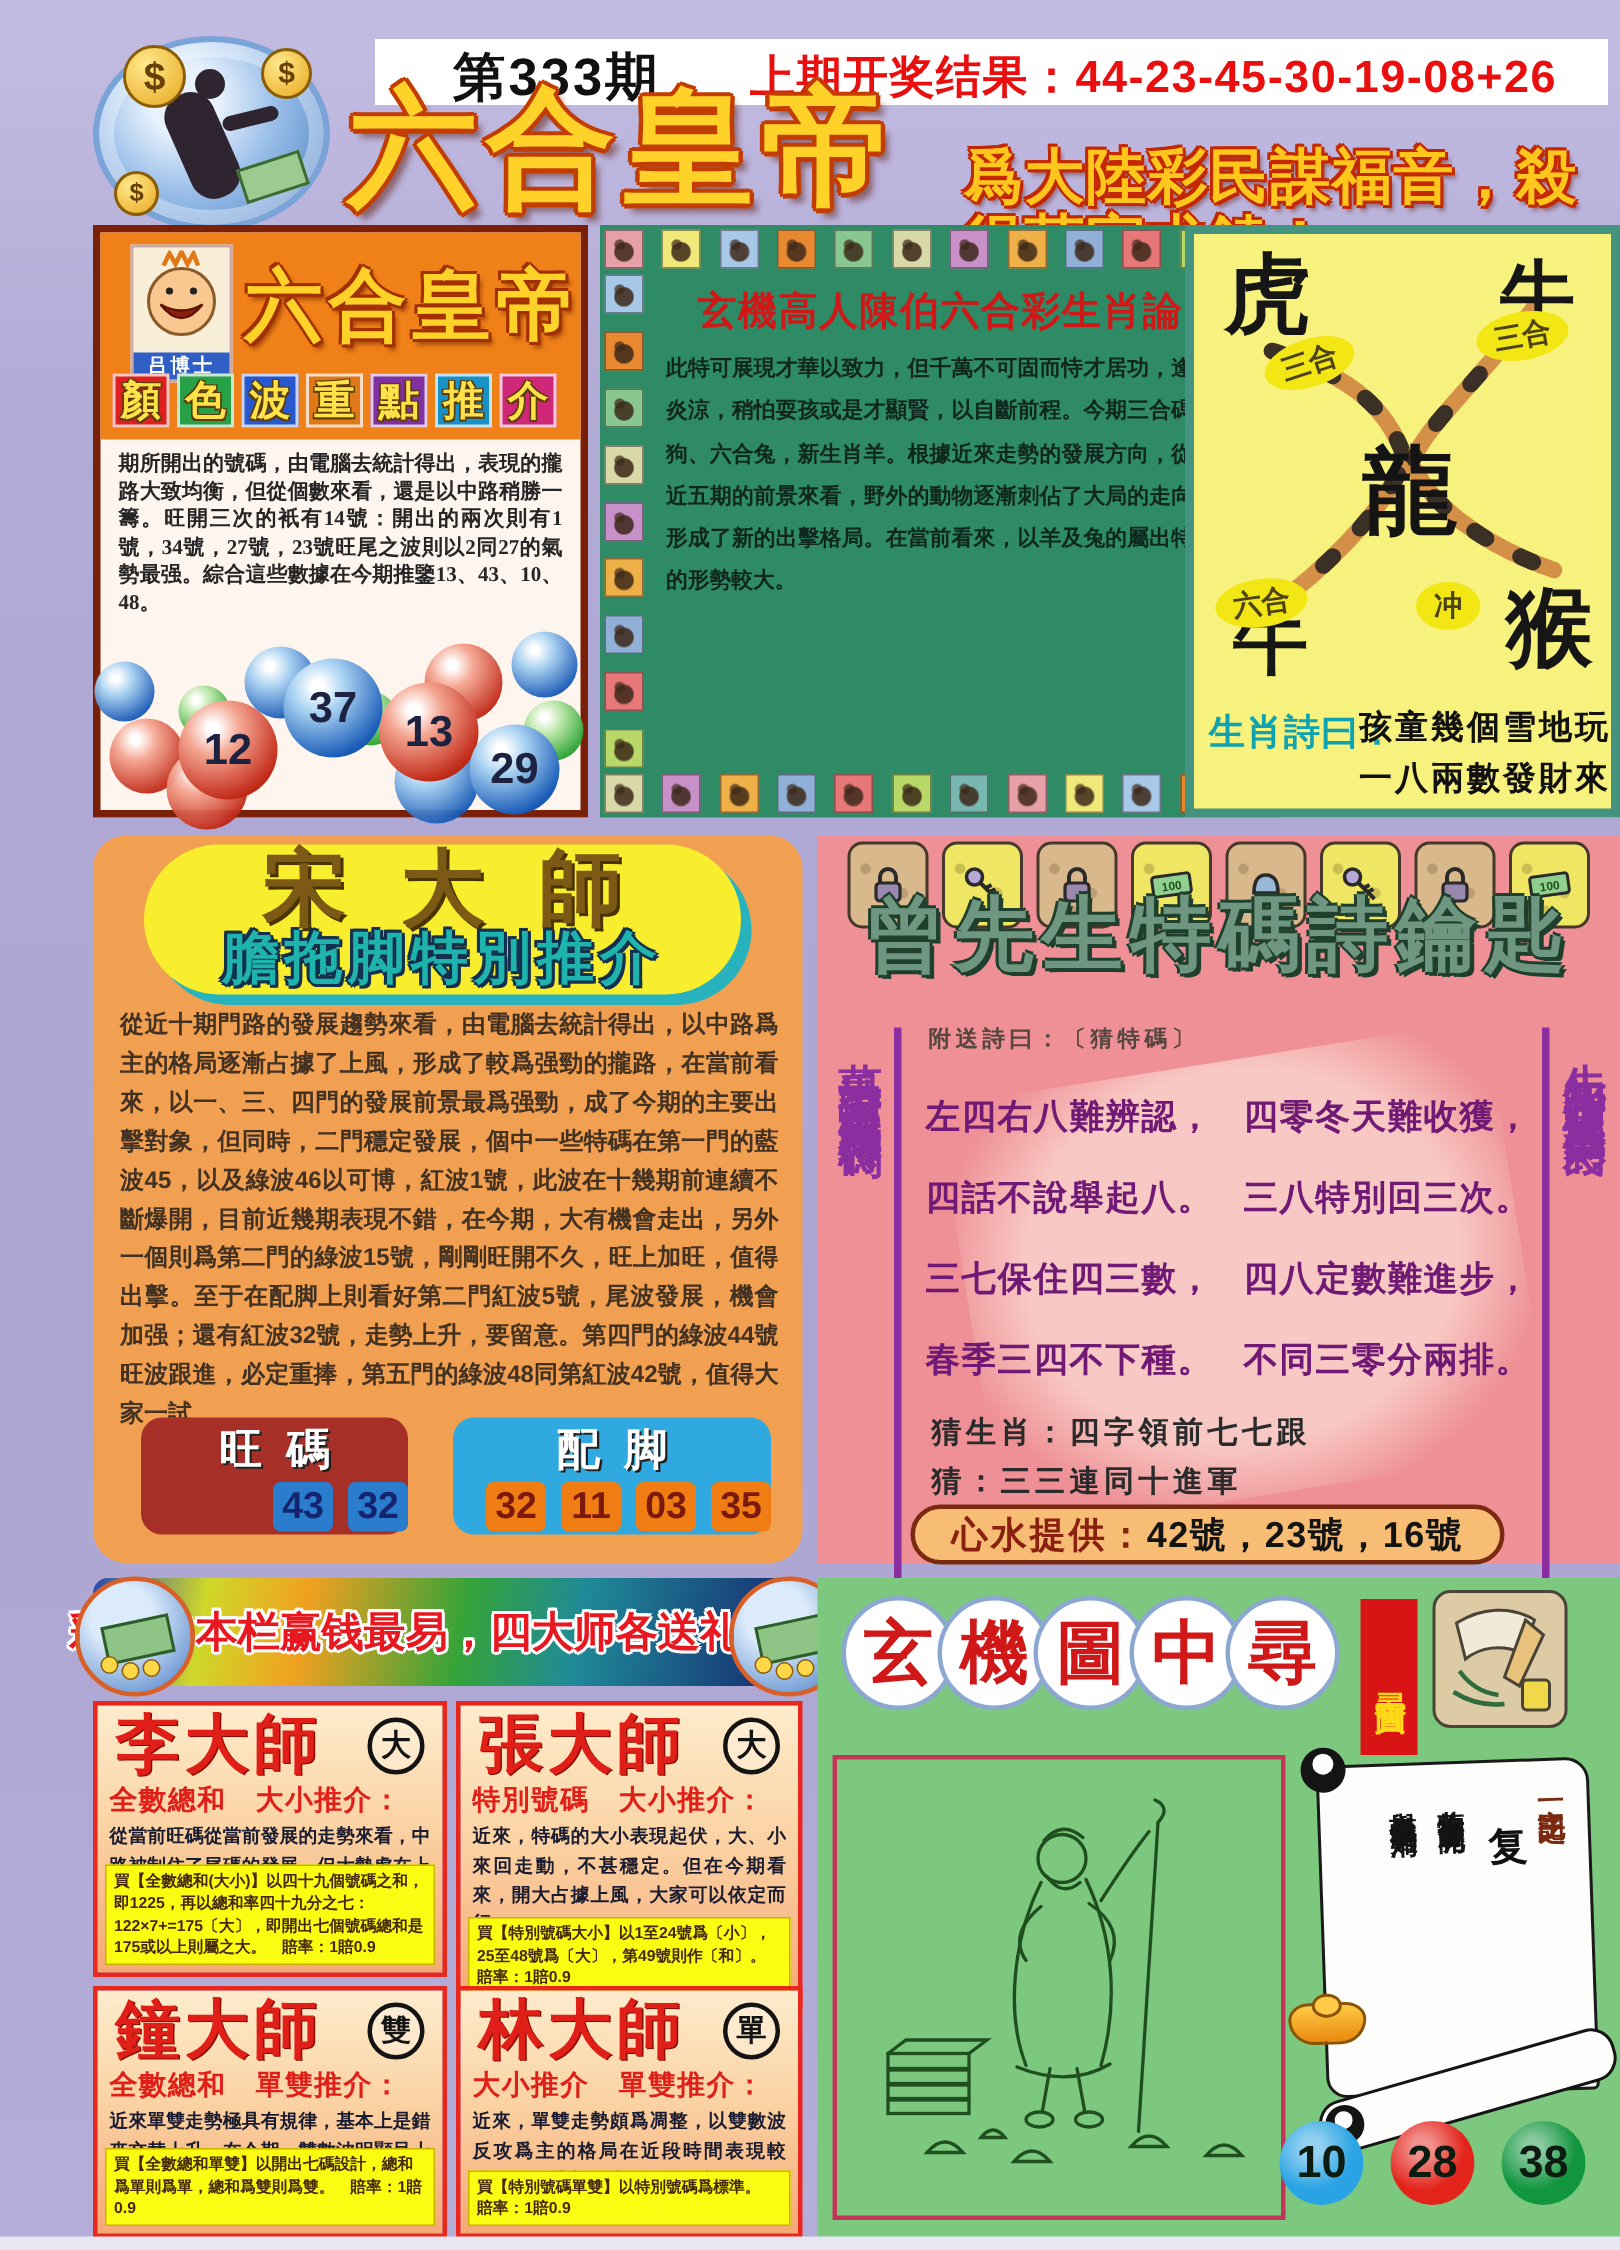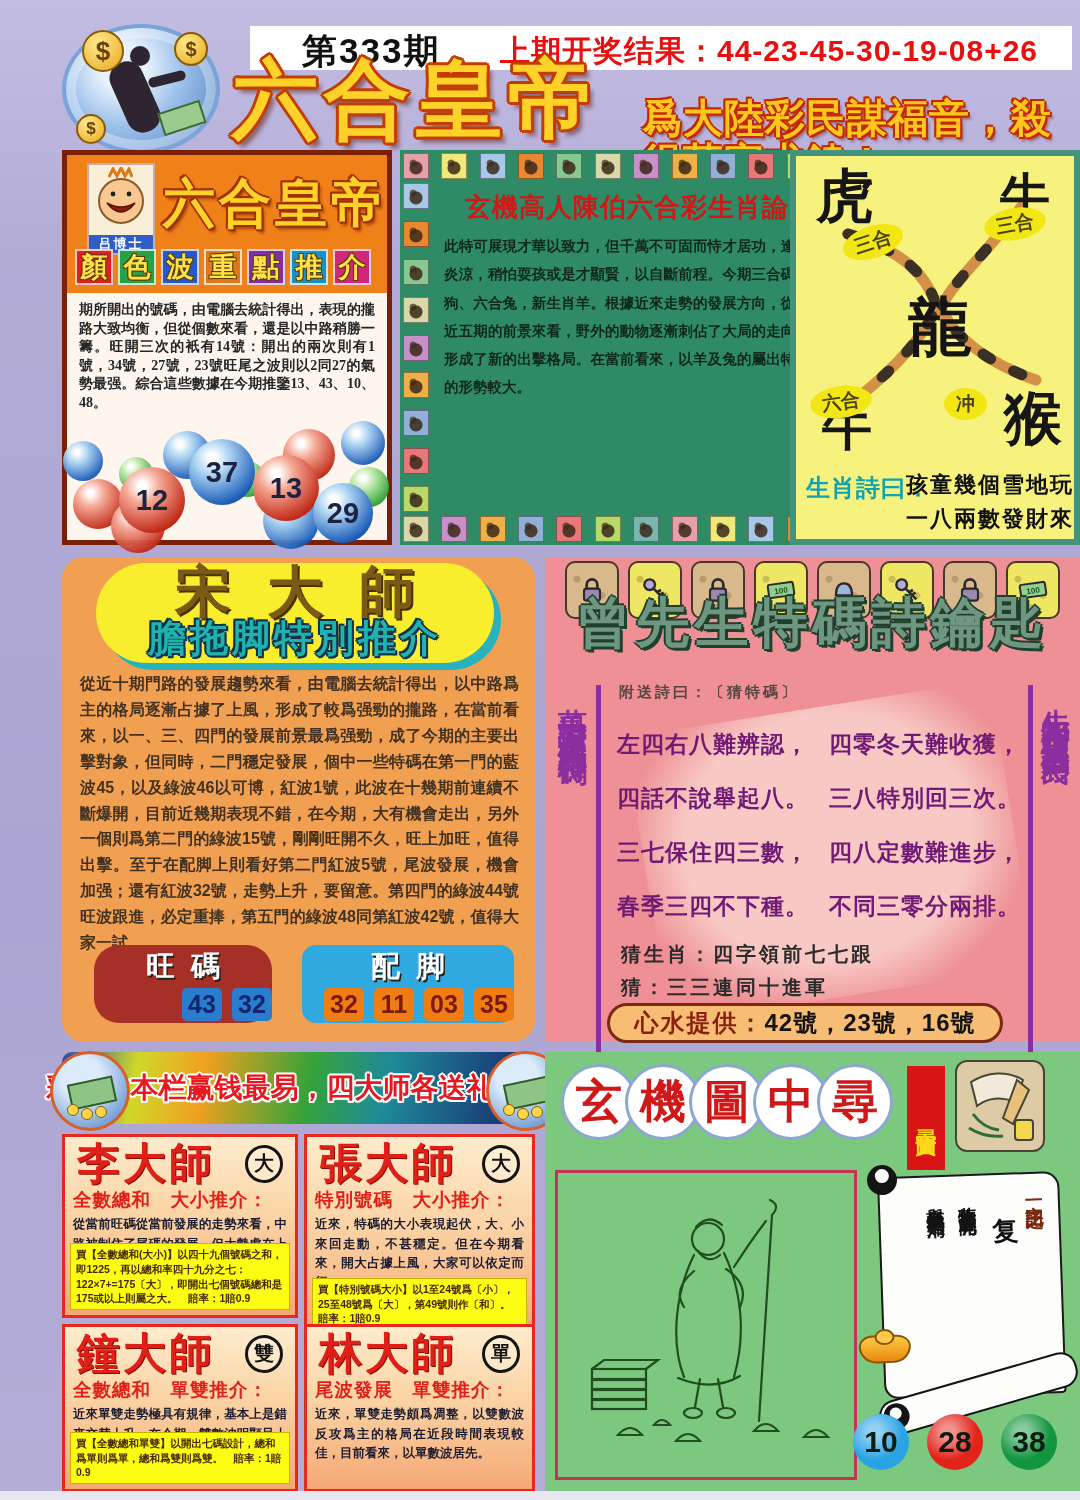--- a/index.html
+++ b/index.html
@@ -89,21 +89,21 @@
   #song-box{left:62px;top:557px;width:473px;height:485px;background:#f1a052;border-radius:22px;box-sizing:border-box;}
   #song-bubble{position:absolute;left:34px;top:6px;width:398px;height:100px;background:#f9ee2e;border-radius:52px;
     box-shadow:7px 7px 0 #27b2bd;}
   #song-title{position:absolute;left:0;right:0;top:-8px;text-align:center;font-size:56px;font-weight:900;color:#7c5a16;letter-spacing:36px;text-indent:36px;
     text-shadow:2px 2px 0 #4a3404;}
   #song-sub{position:absolute;left:0;right:0;top:50px;text-align:center;font-size:38px;font-weight:900;color:#1fb3ad;letter-spacing:4px;
     text-shadow:2px 0 #13314e,-2px 0 #13314e,0 2px #13314e,0 -2px #13314e,2px 2px #13314e,-2px -2px #13314e;}
   #song-body{position:absolute;left:18px;right:16px;top:114px;font-size:16px;font-weight:700;color:#433122;
     line-height:1.62;text-align:justify;}
   .num-panel{position:absolute;border-radius:14px;color:#fff;}
-  #wangma{left:32px;top:388px;width:178px;height:78px;background:#a62f28;border-radius:25px;}
+  #wangma{left:32px;top:388px;width:178px;height:78px;background:#a62f28;}
   #peijiao{left:240px;top:388px;width:212px;height:78px;background:#2fa9e0;}
   .np-label{text-align:center;font-size:29px;font-weight:900;letter-spacing:16px;text-indent:16px;margin-top:2px;
     text-shadow:1.5px 1.5px 0 #222;}
   .np-tiles{display:flex;justify-content:flex-end;gap:10px;margin-top:1px;}
   .ntile{width:40px;height:33px;border-radius:5px;display:flex;align-items:center;justify-content:center;font-size:25px;font-weight:900;}
   .ntile-blue{background:#2a7ccc;color:#15246e;}
   .ntile-orange{background:#ef7d14;color:#7c180c;}
 
   
   #zeng-box{left:545px;top:557px;width:535px;height:485px;background:#ee9095;box-sizing:border-box;}
@@ -493,22 +493,23 @@
       </div>
     <div class="m-sub">全數總和　單雙推介：</div>
     <div class="m-body">近來單雙走勢極具有規律，基本上是錯來交替上升，在今期，雙數波明顯呈上升之勢，必定是開雙數的局面。</div>
     <div class="m-note">買【全數總和單雙】以開出七碼設計，總和爲單則爲單，總和爲雙則爲雙。　賠率：1賠0.9</div>
   </div>
   <div class="master-box" id="master-3">
     <div class="m-head">
         <span class="m-name">林大師</span>
         <span class="m-badge">單</span>
       </div>
-    <div class="m-sub">尾波發展　單雙推介：</div>
+    <div class="m-sub">大小推介　單雙推介：</div>
     <div class="m-body">近來，單雙走勢頗爲凋整，以雙數波反攻爲主的格局在近段時間表現較佳，目前看來，以單數波居先。</div>
+    <div class="m-note">買【特別號碼單雙】以特別號碼爲標準。　賠率：1賠0.9</div>
   </div>
 
   <div class="abs" id="mystery-box">
     <div id="cloud">
       <div class="cloud-circle">
           <span class="cloud-char">玄</span>
         </div>
       <div class="cloud-circle">
           <span class="cloud-char">機</span>
         </div>

